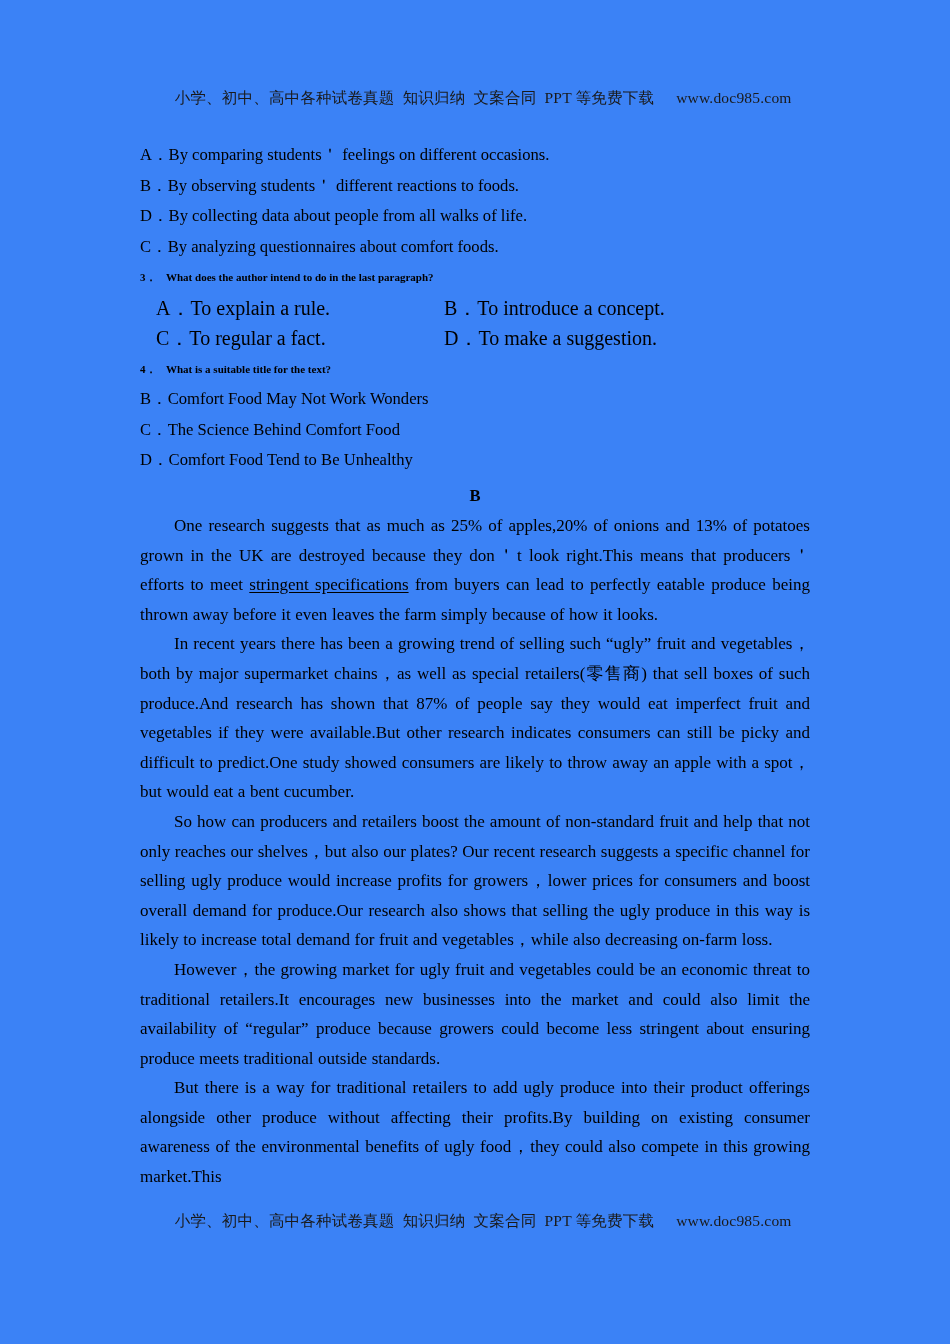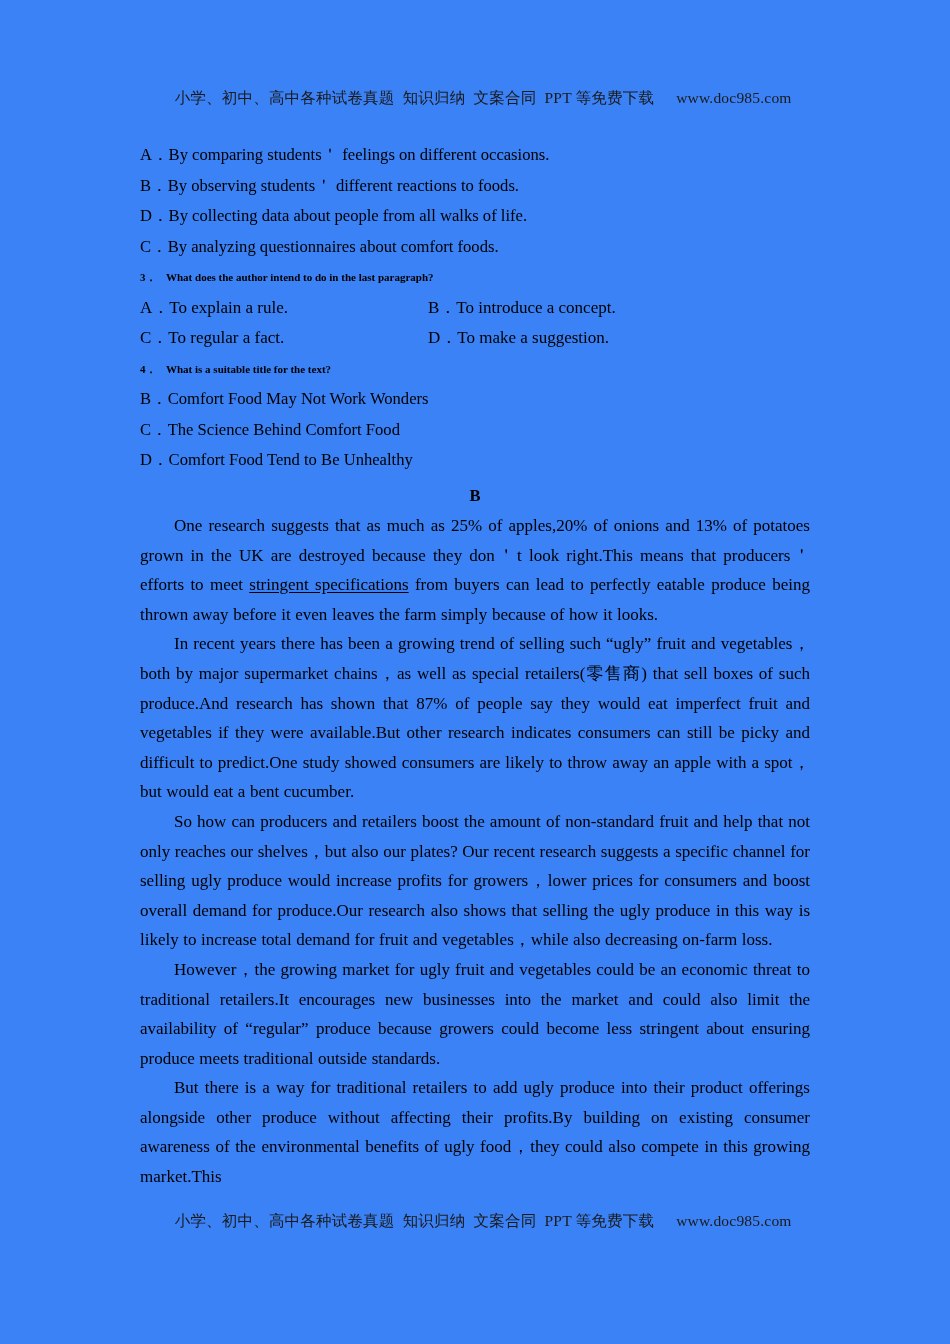--- a/index.html
+++ b/index.html
@@ -36,23 +36,24 @@
   
   .content {
     position: absolute;
     left: 140px;
     top: 140px;
     width: 670px;
   }
 
   
   .opt-row {
-    font-size: 17px;
+    font-size: 20px;
     line-height: 30.5px;
     white-space: nowrap;
+    margin-left: 16px;
   }
   .opt-full {
     font-size: 16.6px;
     line-height: 30.5px;
   }
   .opt-letter {
     display: inline-block;
     min-width: 26px;
   }
   .opt-col-a {

